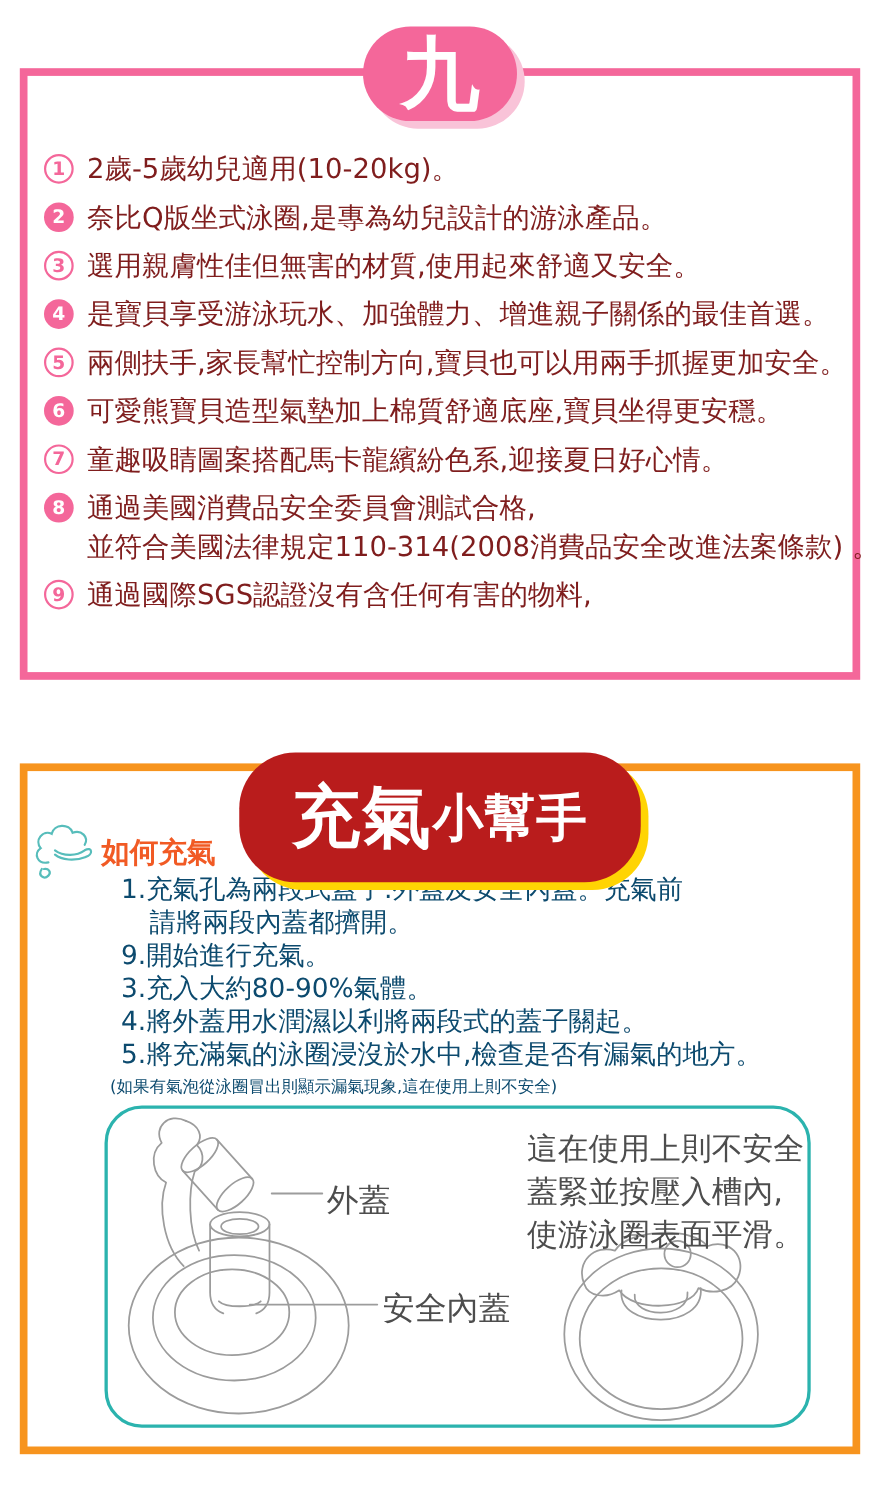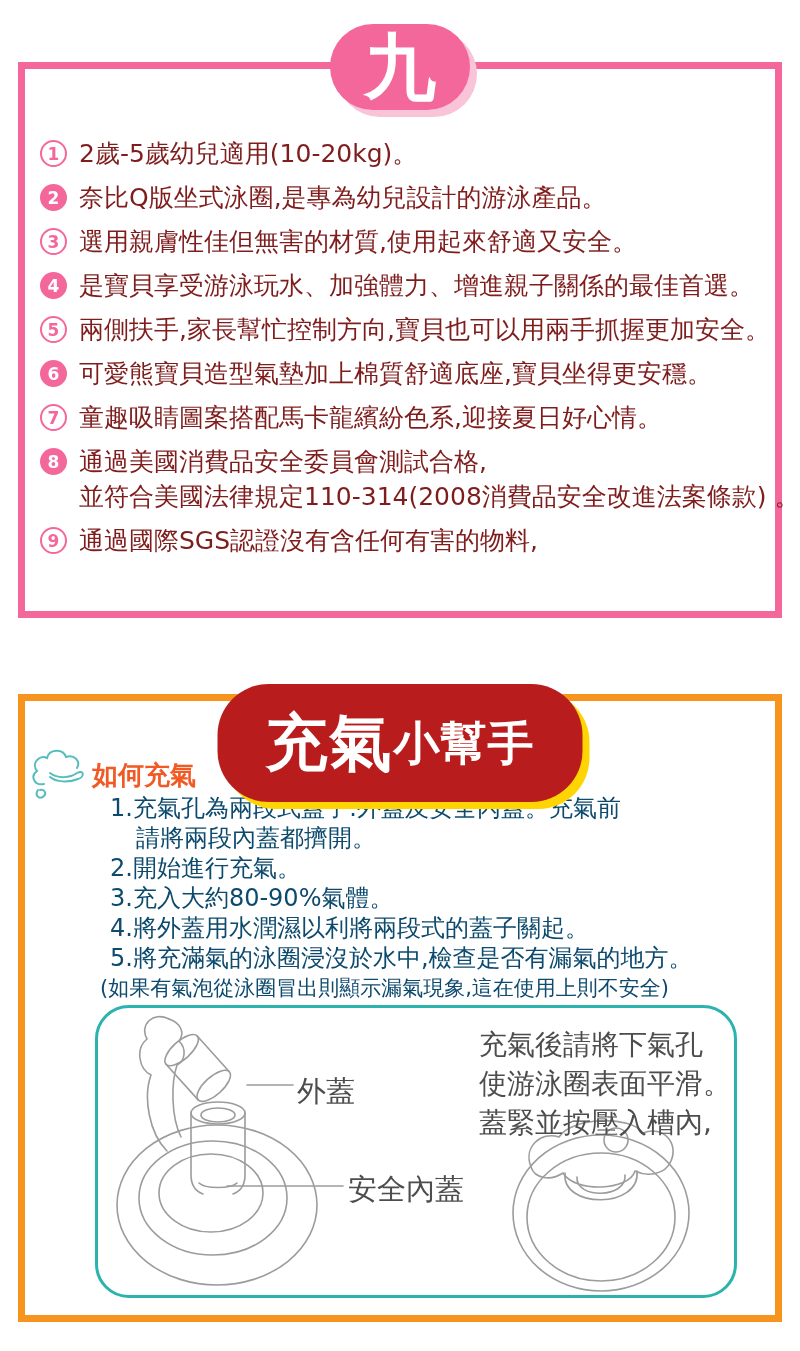--- a/index.html
+++ b/index.html
@@ -29,21 +29,21 @@
   .nc-filled { background:#f4679a; color:#fff; }
   .itext { font-size:25px; line-height:31px; color:#7f1d1d; white-space:nowrap; }
   .cont { margin-top:4px; }
   .cont:empty { display:none; margin:0; }
 
   
   .howto-heading { position:absolute; left:92px; top:758px; font-size:26px; font-weight:bold; color:#f15a24; }
   .wind-icon { position:absolute; left:28px; top:746px; }
   .steps { position:absolute; left:110px; top:793px; font-size:24px; line-height:30px; color:#0c4a6e; white-space:nowrap; }
   .step-cont { padding-left:26px; }
-  .step-note { font-size:21px; margin-left:-10px; }
+  .step-note { font-size:15px; margin-left:-10px; }
 
   
   .diagram-box { position:absolute; left:95px; top:1005px; width:642px; height:293px; border:3px solid #2bb3ae; border-radius:34px; background:#fff; }
   .diagram-svg { position:absolute; left:95px; top:1005px; }
   .dlabel { position:absolute; font-size:29px; color:#4d4d4d; white-space:nowrap; }
   .dlabel-outer { left:297px; top:1072px;text-align:center; }
   .dlabel-inner { left:348px; top:1170px; }
   .dtip { position:absolute; left:479px; top:1025px; width:255px; font-size:28px; line-height:39px; color:#4d4d4d; white-space:nowrap; }
 </style>
 </head>
@@ -127,21 +127,21 @@
       <path d="M16 38 C6 40 2 30 9 25 C3 18 11 8 19 12 C21 3 35 2 38 11 C46 8 53 15 49 22"></path>
       <path d="M22 27 C30 33 42 32 49 27 C56 23 57 31 50 33 C40 37 28 36 22 31"></path>
       <path d="M10 44 C6 50 12 54 16 50 C19 47 16 43 12 44"></path>
     </svg>
   </span>
   <div class="howto-heading">如何充氣</div>
 
   <div class="steps">
     <div>1.充氣孔為兩段式蓋子:外蓋及安全內蓋。充氣前</div>
     <div class="step-cont">請將兩段內蓋都擠開。</div>
-    <div>2.開始進行充氣。</div>
+    <div>9.開始進行充氣。</div>
     <div>3.充入大約80-90%氣體。</div>
     <div>4.將外蓋用水潤濕以利將兩段式的蓋子關起。</div>
     <div>5.將充滿氣的泳圈浸沒於水中,檢查是否有漏氣的地方。</div>
     <div class="step-note">(如果有氣泡從泳圈冒出則顯示漏氣現象,這在使用上則不安全)</div>
   </div>
 
   <div class="diagram-box"></div>
 
   <svg class="diagram-svg" width="642" height="293" viewBox="0 0 642 293" fill="none" stroke="#9c9c9c" stroke-width="1.6" stroke-linejoin="round" stroke-linecap="round">
 
@@ -174,18 +174,18 @@
     <path d="M436 162 C428 142 446 126 464 132 C476 112 536 110 548 128 C568 120 584 138 576 156 C570 170 552 172 540 166 C534 186 480 188 468 168 C456 176 440 174 436 162 Z"></path>
     <circle cx="521" cy="135" r="12"></circle>
     <path d="M470 168 C466 204 546 204 542 166"></path>
     <path d="M482 172 C480 194 532 194 530 170"></path>
   </svg>
 
   <div class="dlabel dlabel-outer">外蓋</div>
   <div class="dlabel dlabel-inner">安全內蓋</div>
 
   <div class="dtip">
-    <div>充氣後請將下氣孔</div>
+    <div>這在使用上則不安全</div>
+    <div>蓋緊並按壓入槽內,</div>
     <div>使游泳圈表面平滑。</div>
-    <div>蓋緊並按壓入槽內,</div>
   </div>
 
 </div>
 
 </body></html>

